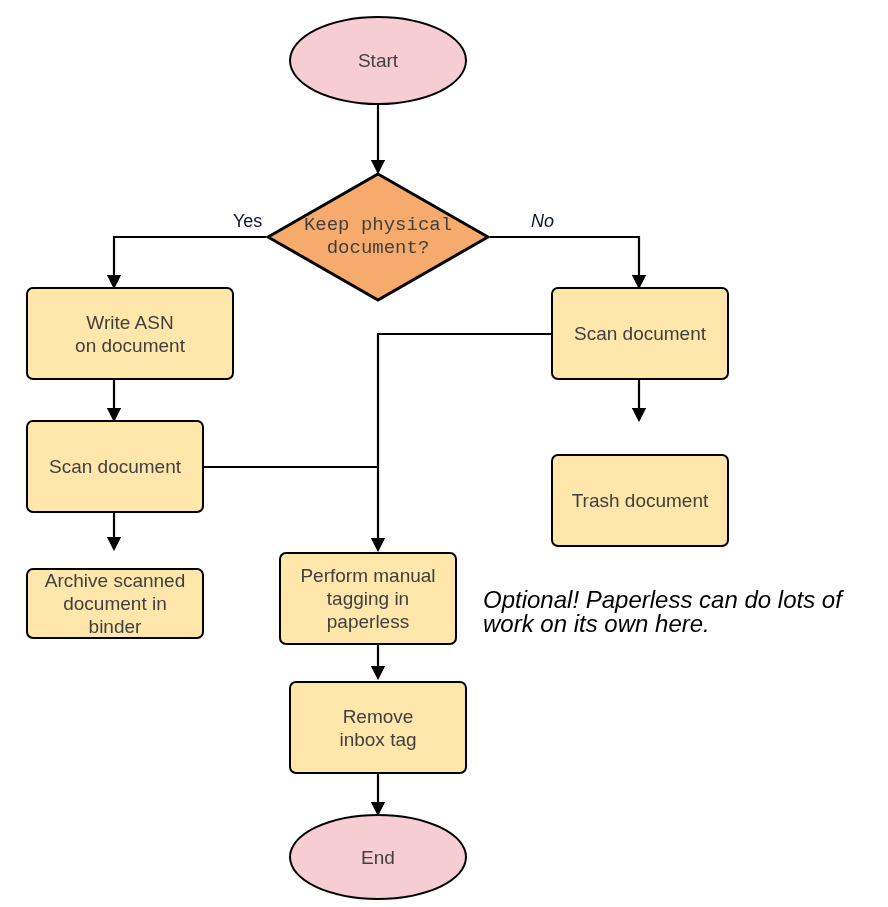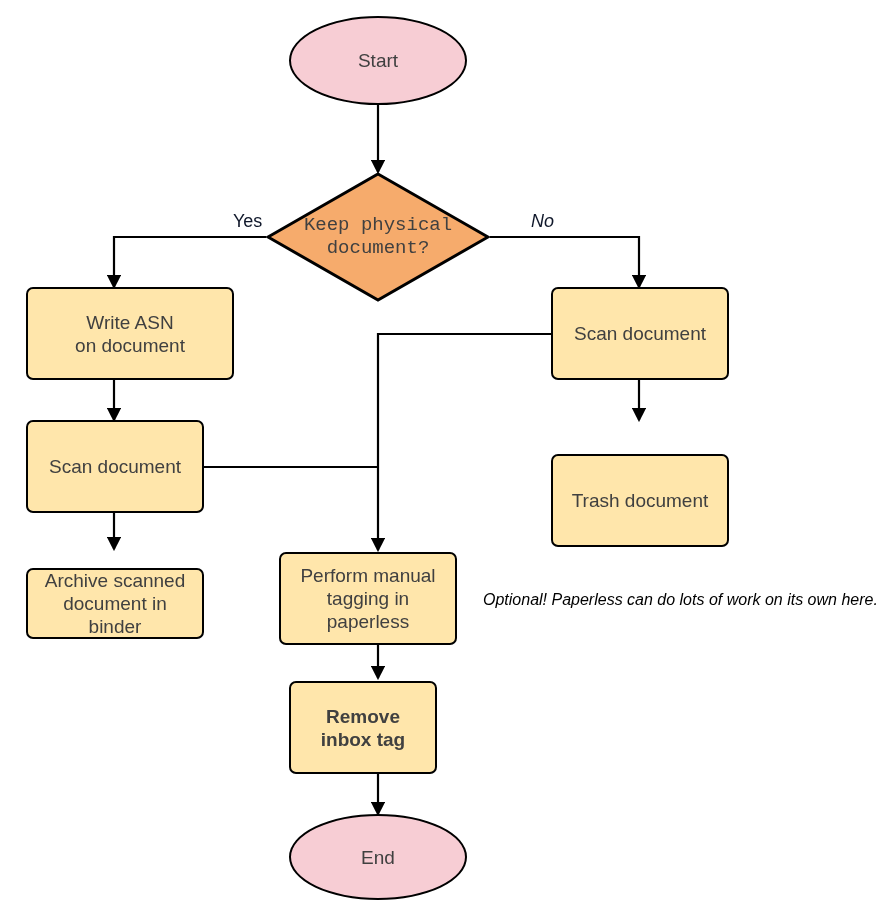--- a/index.html
+++ b/index.html
@@ -66,21 +66,21 @@
   }
   .edge-label {
     position: absolute;
     font-size: 18px;
     color: #0f172a;
     white-space: nowrap;
     margin-left: 22px;
   }
   .note {
     position: absolute;
-    font-size: 16px;
+    font-size: 24px;
     line-height: 24px;
     font-style: italic;
     color: #000000;
     width: 405px;
   }
 </style>
 </head>
 <body>
 
 <div id="canvas">
@@ -151,21 +151,21 @@
   <div class="node box" style="left:551px; top:420px; width:178px; height:93px;margin-top:34px;">
     <span>Trash document</span>
   </div>
 
   <div class="node box" style="left:279px; top:552px; width:178px; height:93px;">
     <span>Perform manual
 tagging in
 paperless</span>
   </div>
 
-  <div class="node box" style="left:289px; top:681px; width:148px; height:93px;font-weight:bold;">
+  <div class="node box" style="left:289px; top:681px; width:178px; height:93px;">
     <span>Remove
 inbox tag</span>
   </div>
 
   <div class="node terminal" style="left:289px; top:814px; width:178px; height:86px;">
     <span>End</span>
   </div>
 
   <div class="edge-label" style="left:211px; top:211px;">Yes</div>
   <div class="edge-label" style="left:509px; top:211px;font-style:italic;">No</div>

